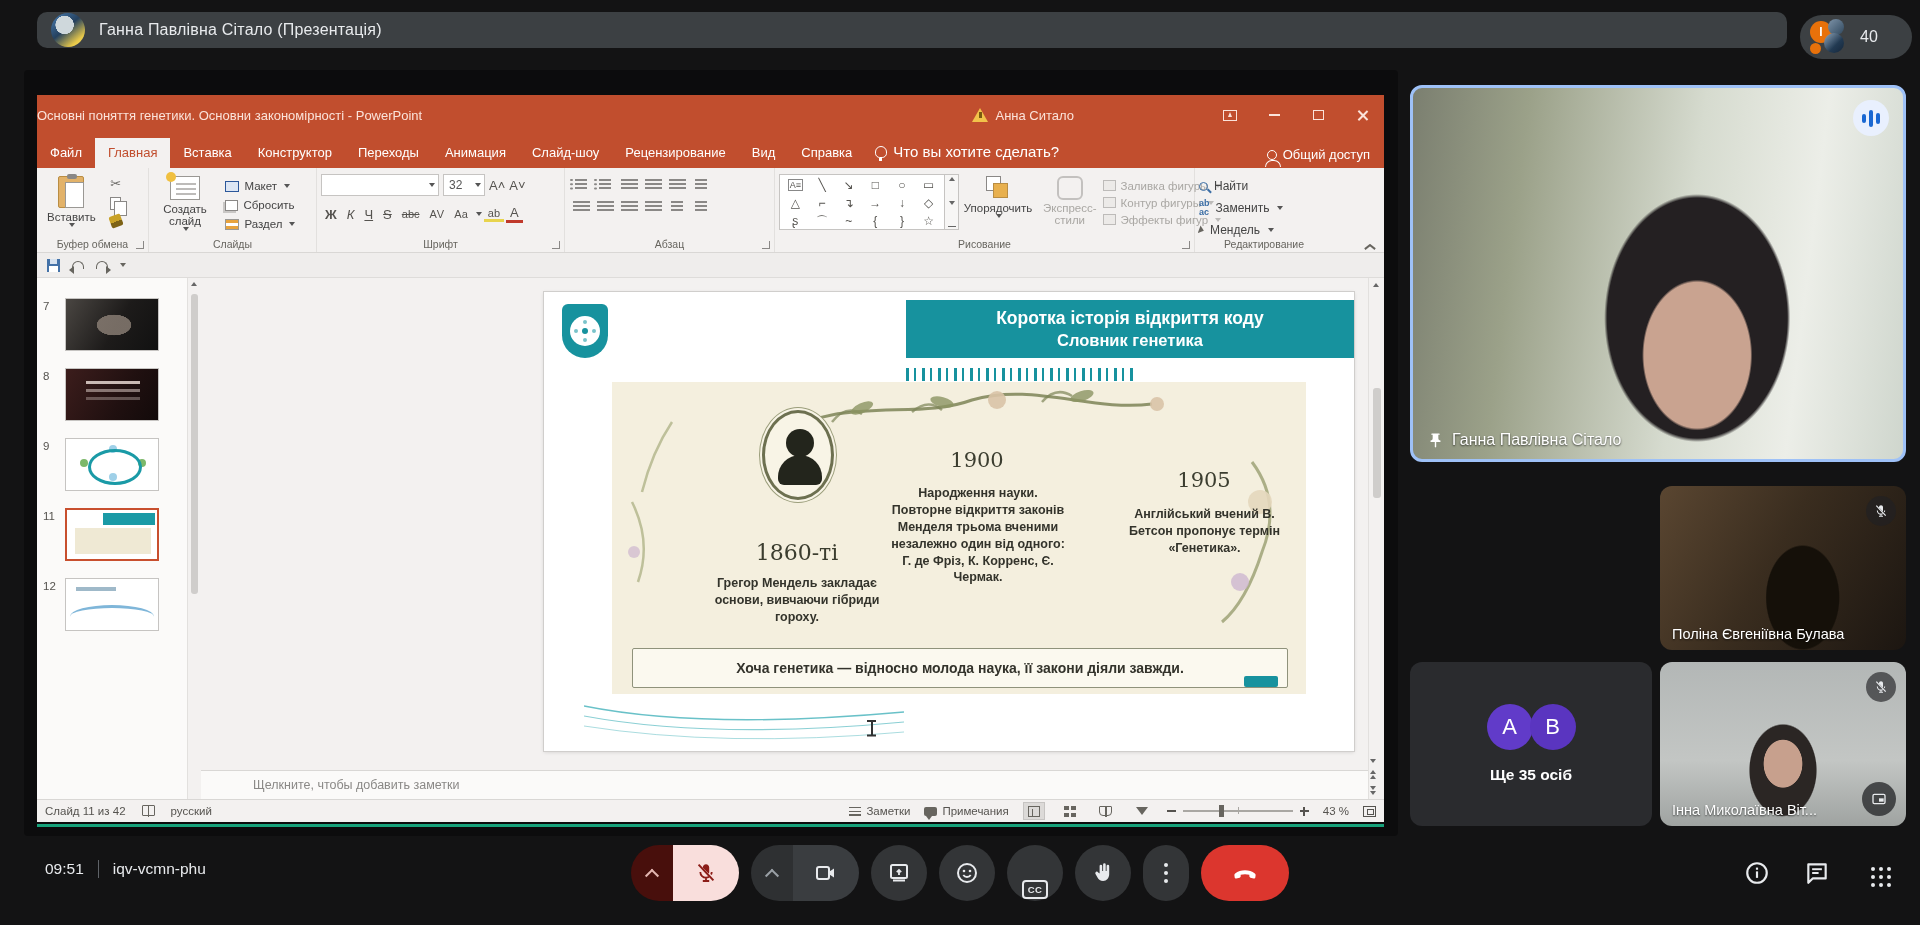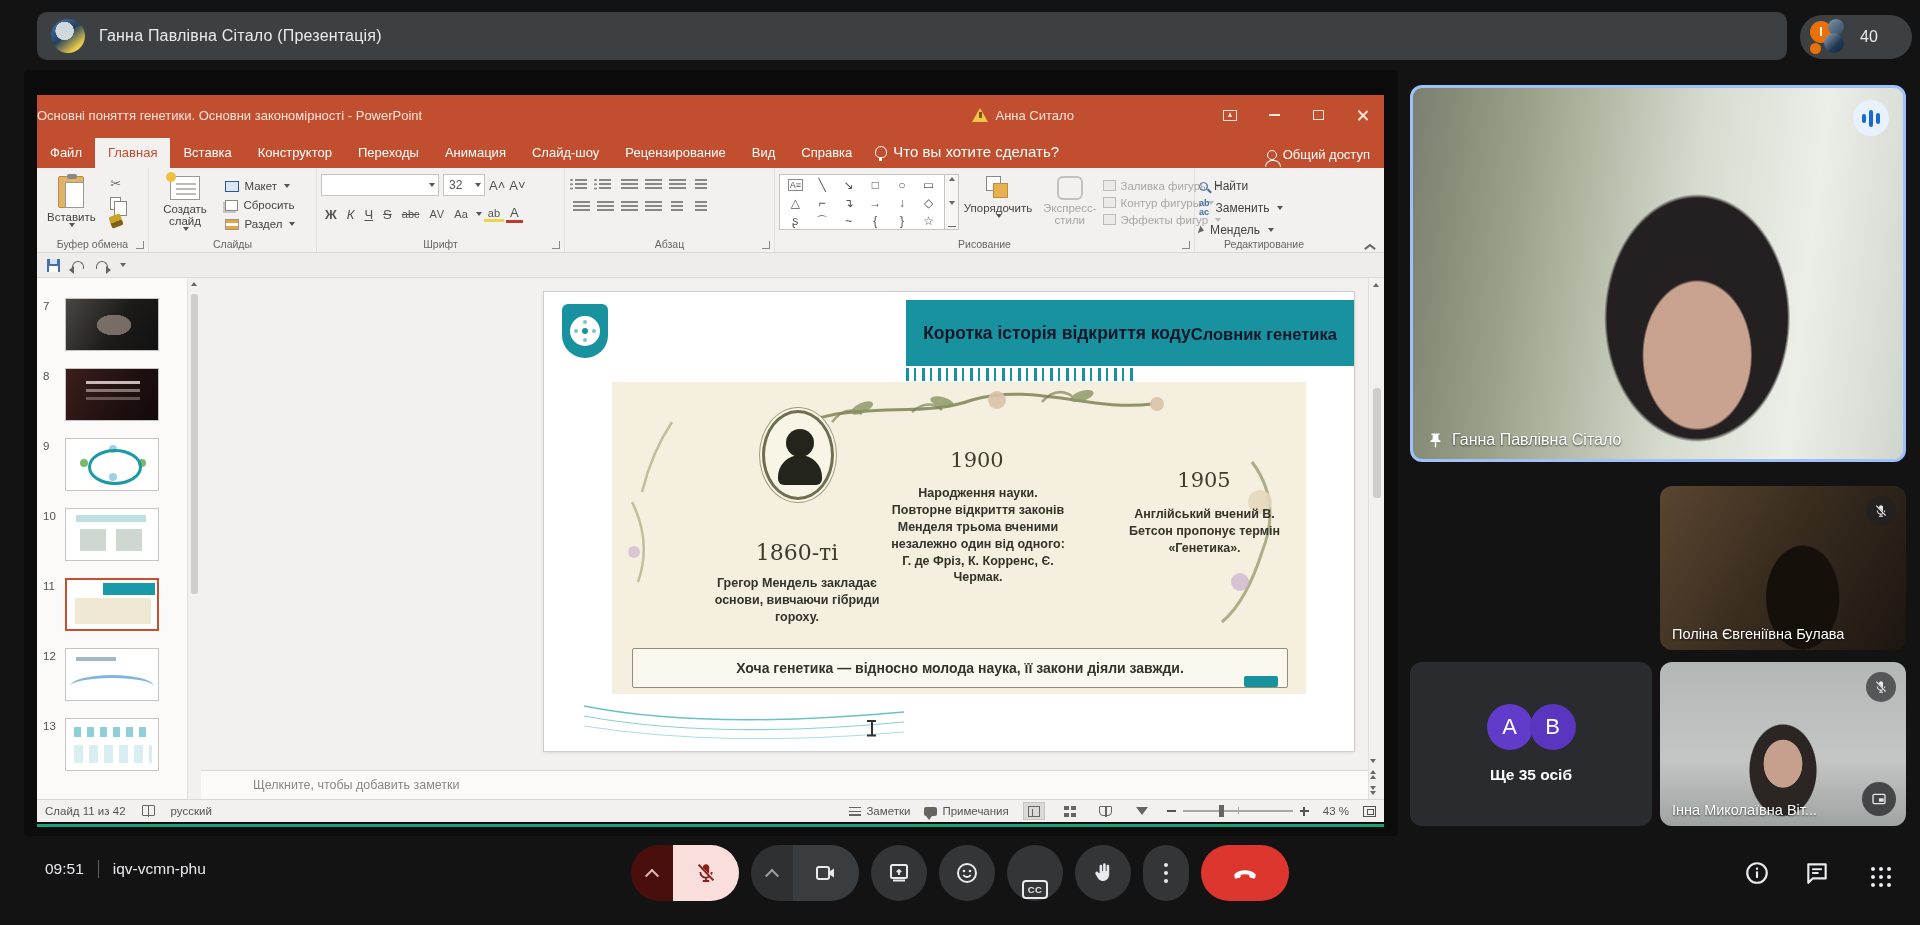--- a/index.html
+++ b/index.html
@@ -1,21 +1,21 @@
 <!DOCTYPE html>
 <html><head>
 <meta charset="utf-8">
 <style>
   * { margin:0; padding:0; box-sizing:border-box; }
   html,body { width:1920px; height:925px; background:#131314; overflow:hidden;
               font-family:"Liberation Sans","DejaVu Sans",sans-serif; }
   #app { position:relative; width:1920px; height:925px; background:#131314; }
 
   
-  .top-bar { position:absolute; left:37px; top:12px; width:1750px; height:48px;
+  .top-bar { position:absolute; left:37px; top:12px; width:1750px; height:36px;
              background:#3c4043; border-radius:10px; display:flex; align-items:center; }
   .tb-avatar { width:34px; height:34px; border-radius:50%; margin-left:14px;
                background:radial-gradient(circle at 40% 35%, #cfd8dc 0 30%, transparent 31%),
                           linear-gradient(140deg,#4a7fb5 0%,#25415f 45%,#e8c94a 80%, #f4e06b 100%); }
   .tb-title { color:#e8eaed; font-size:16px; margin-left:14px; letter-spacing:.2px; }
   .people-pill { position:absolute; left:1800px; top:15px; width:112px; height:44px;
                  background:#3c4043; border-radius:22px; display:flex; align-items:center; }
   .stack { position:relative; width:42px; height:36px; margin-left:10px; }
   .st-a { position:absolute; left:0; top:2px; width:22px; height:22px; border-radius:50%;
           background:#e8710a; color:#fff; font-size:12px; font-weight:bold;
@@ -153,22 +153,22 @@
   .edit-area { height:491px; position:relative; }
   .notes-bar { height:30px; border-top:1px solid #d9d7d5; background:#fbfaf9; display:flex; align-items:center; padding-left:52px; font-size:12.5px; color:#8a8886;margin-top:18px; }
   .main-scroll { width:16px; background:#f3f1f0; border-left:1px solid #e2e0de; position:relative; }
   .ms-thumb { position:absolute; top:110px; left:4px; width:8px; height:110px; background:#cfcdcb; border-radius:3px; }
   .ms-btm { position:absolute; bottom:4px; left:1px; display:flex; flex-direction:column; gap:7px; align-items:center; }
   .dbl { display:flex; flex-direction:column; gap:1px; align-items:center; }
 
   
   .slide { position:absolute; left:343px; top:14px; width:810px; height:459px; background:#fff;
            box-shadow:0 0 0 1px #d0cecc, 0 1px 4px rgba(0,0,0,.15); }
-  .sl-head { position:absolute; left:362px; top:8px; width:448px; height:66px; background:#17929e;
-             display:flex; flex-direction:row; align-items:center; justify-content:center; color:#0f172a; }
+  .sl-head { position:absolute; left:362px; top:8px; width:448px; height:58px; background:#17929e;
+             display:flex; flex-direction:column; align-items:center; justify-content:center; color:#ffffff; }
   .sl-head .l1 { font-size:17.5px; font-weight:bold; }
   .sl-head .l2 { font-size:16.5px; font-weight:bold; margin-top:2px; }
   .sl-stripes { position:absolute; left:362px; top:76px; width:232px; height:13px;
                 background:repeating-linear-gradient(90deg,#17929e 0 3px,transparent 3px 8px, #17929e 8px 10px, transparent 10px 16px); }
   .sl-logo { position:absolute; left:18px; top:12px; width:46px; height:54px; background:#17929e;
              border-radius:6px 6px 50% 50% / 6px 6px 42% 42%; display:flex; align-items:center; justify-content:center; }
   .sl-logo-inner { width:30px; height:30px; border-radius:50%; background:#fff; position:relative; }
   .sl-logo-inner::after { content:""; position:absolute; left:12px; top:12px; width:6px; height:6px; border-radius:50%; background:#17929e;
       box-shadow:0 -9px 0 -1px #7ac3ca, 0 9px 0 -1px #7ac3ca, 9px 0 0 -1px #7ac3ca, -9px 0 0 -1px #7ac3ca; }
   .parchment { position:absolute; left:68px; top:90px; width:694px; height:312px; background:#f4efde; }
@@ -536,34 +536,26 @@
         </div>
         <div class="thumb-row">
           <span class="tnum">8</span>
           <div class="thumb t8"></div>
         </div>
         <div class="thumb-row">
           <span class="tnum">9</span>
           <div class="thumb t9"></div>
         </div>
         <div class="thumb-row">
-          <span class="tnum">10</span>
-          <div class="thumb t10"></div>
-        </div>
-        <div class="thumb-row">
           <span class="tnum">11</span>
           <div class="thumb t11 sel"></div>
         </div>
         <div class="thumb-row">
           <span class="tnum">12</span>
           <div class="thumb t12"></div>
-        </div>
-        <div class="thumb-row">
-          <span class="tnum">13</span>
-          <div class="thumb t13"></div>
         </div>
       </div>
       <div class="panel-scroll">
         <span class="tri-up ps-up"></span>
         <span class="ps-thumb"></span>
       </div>
 
       <div class="edit-col">
         <div class="edit-area">
           <div class="slide">

